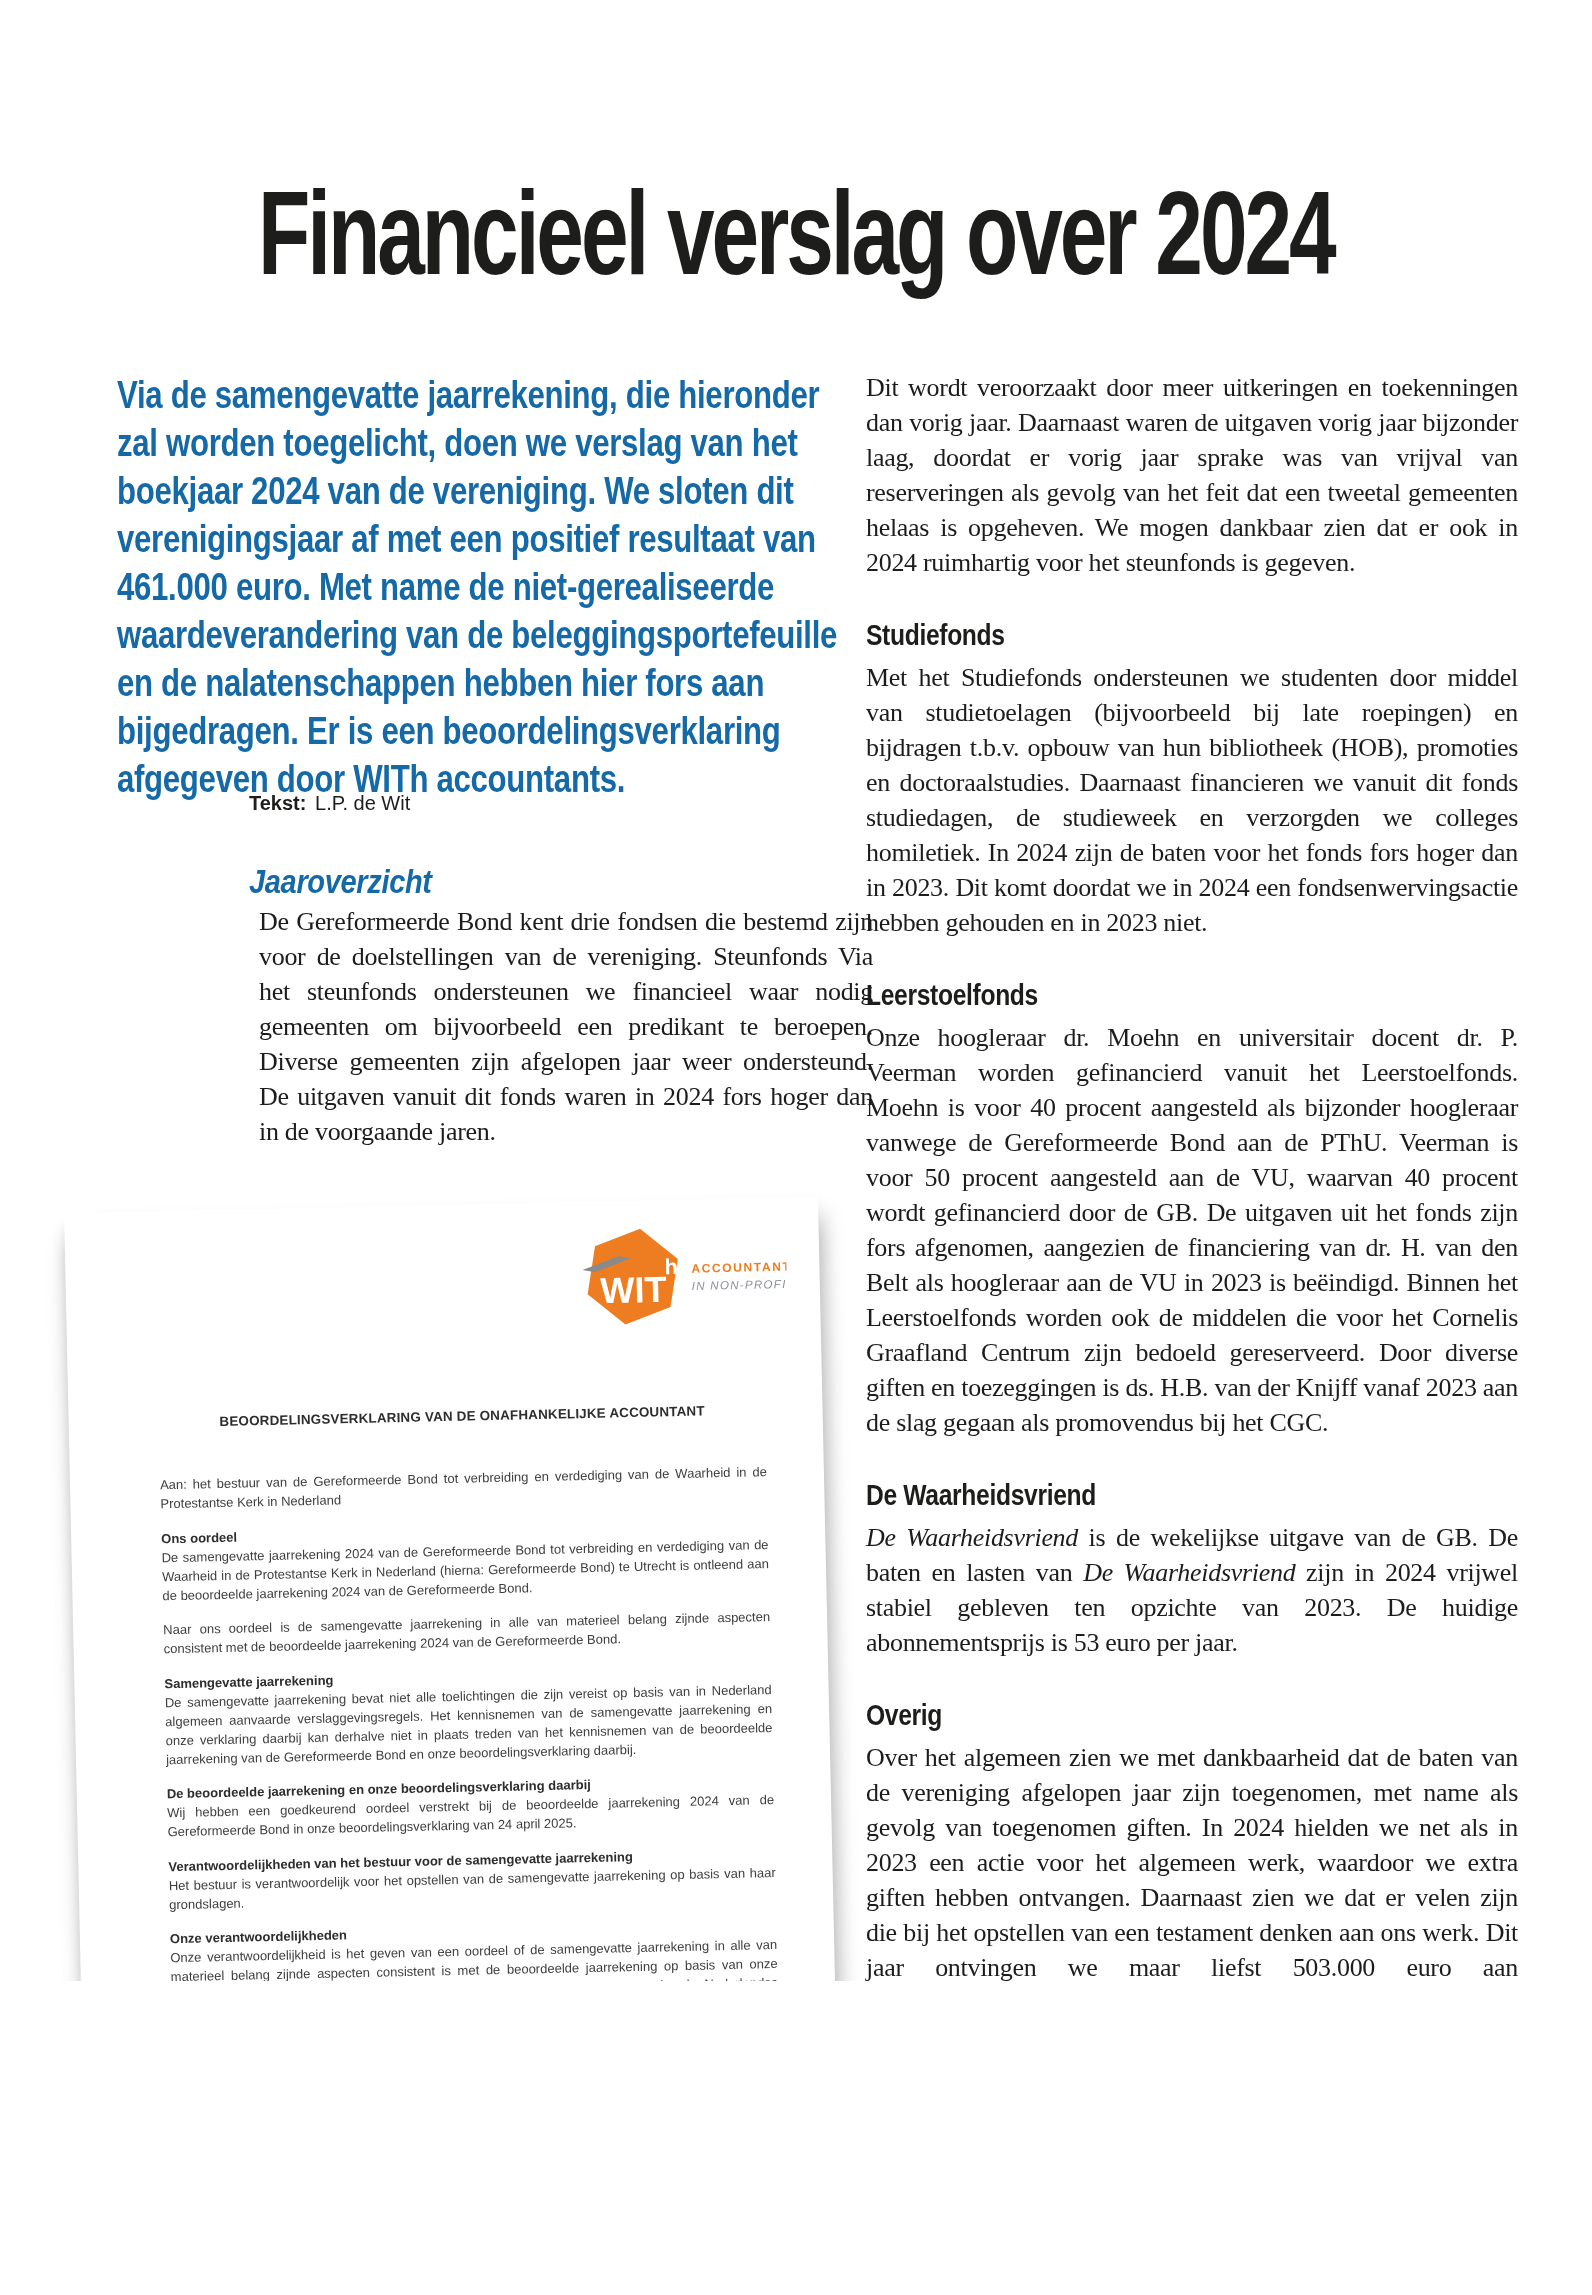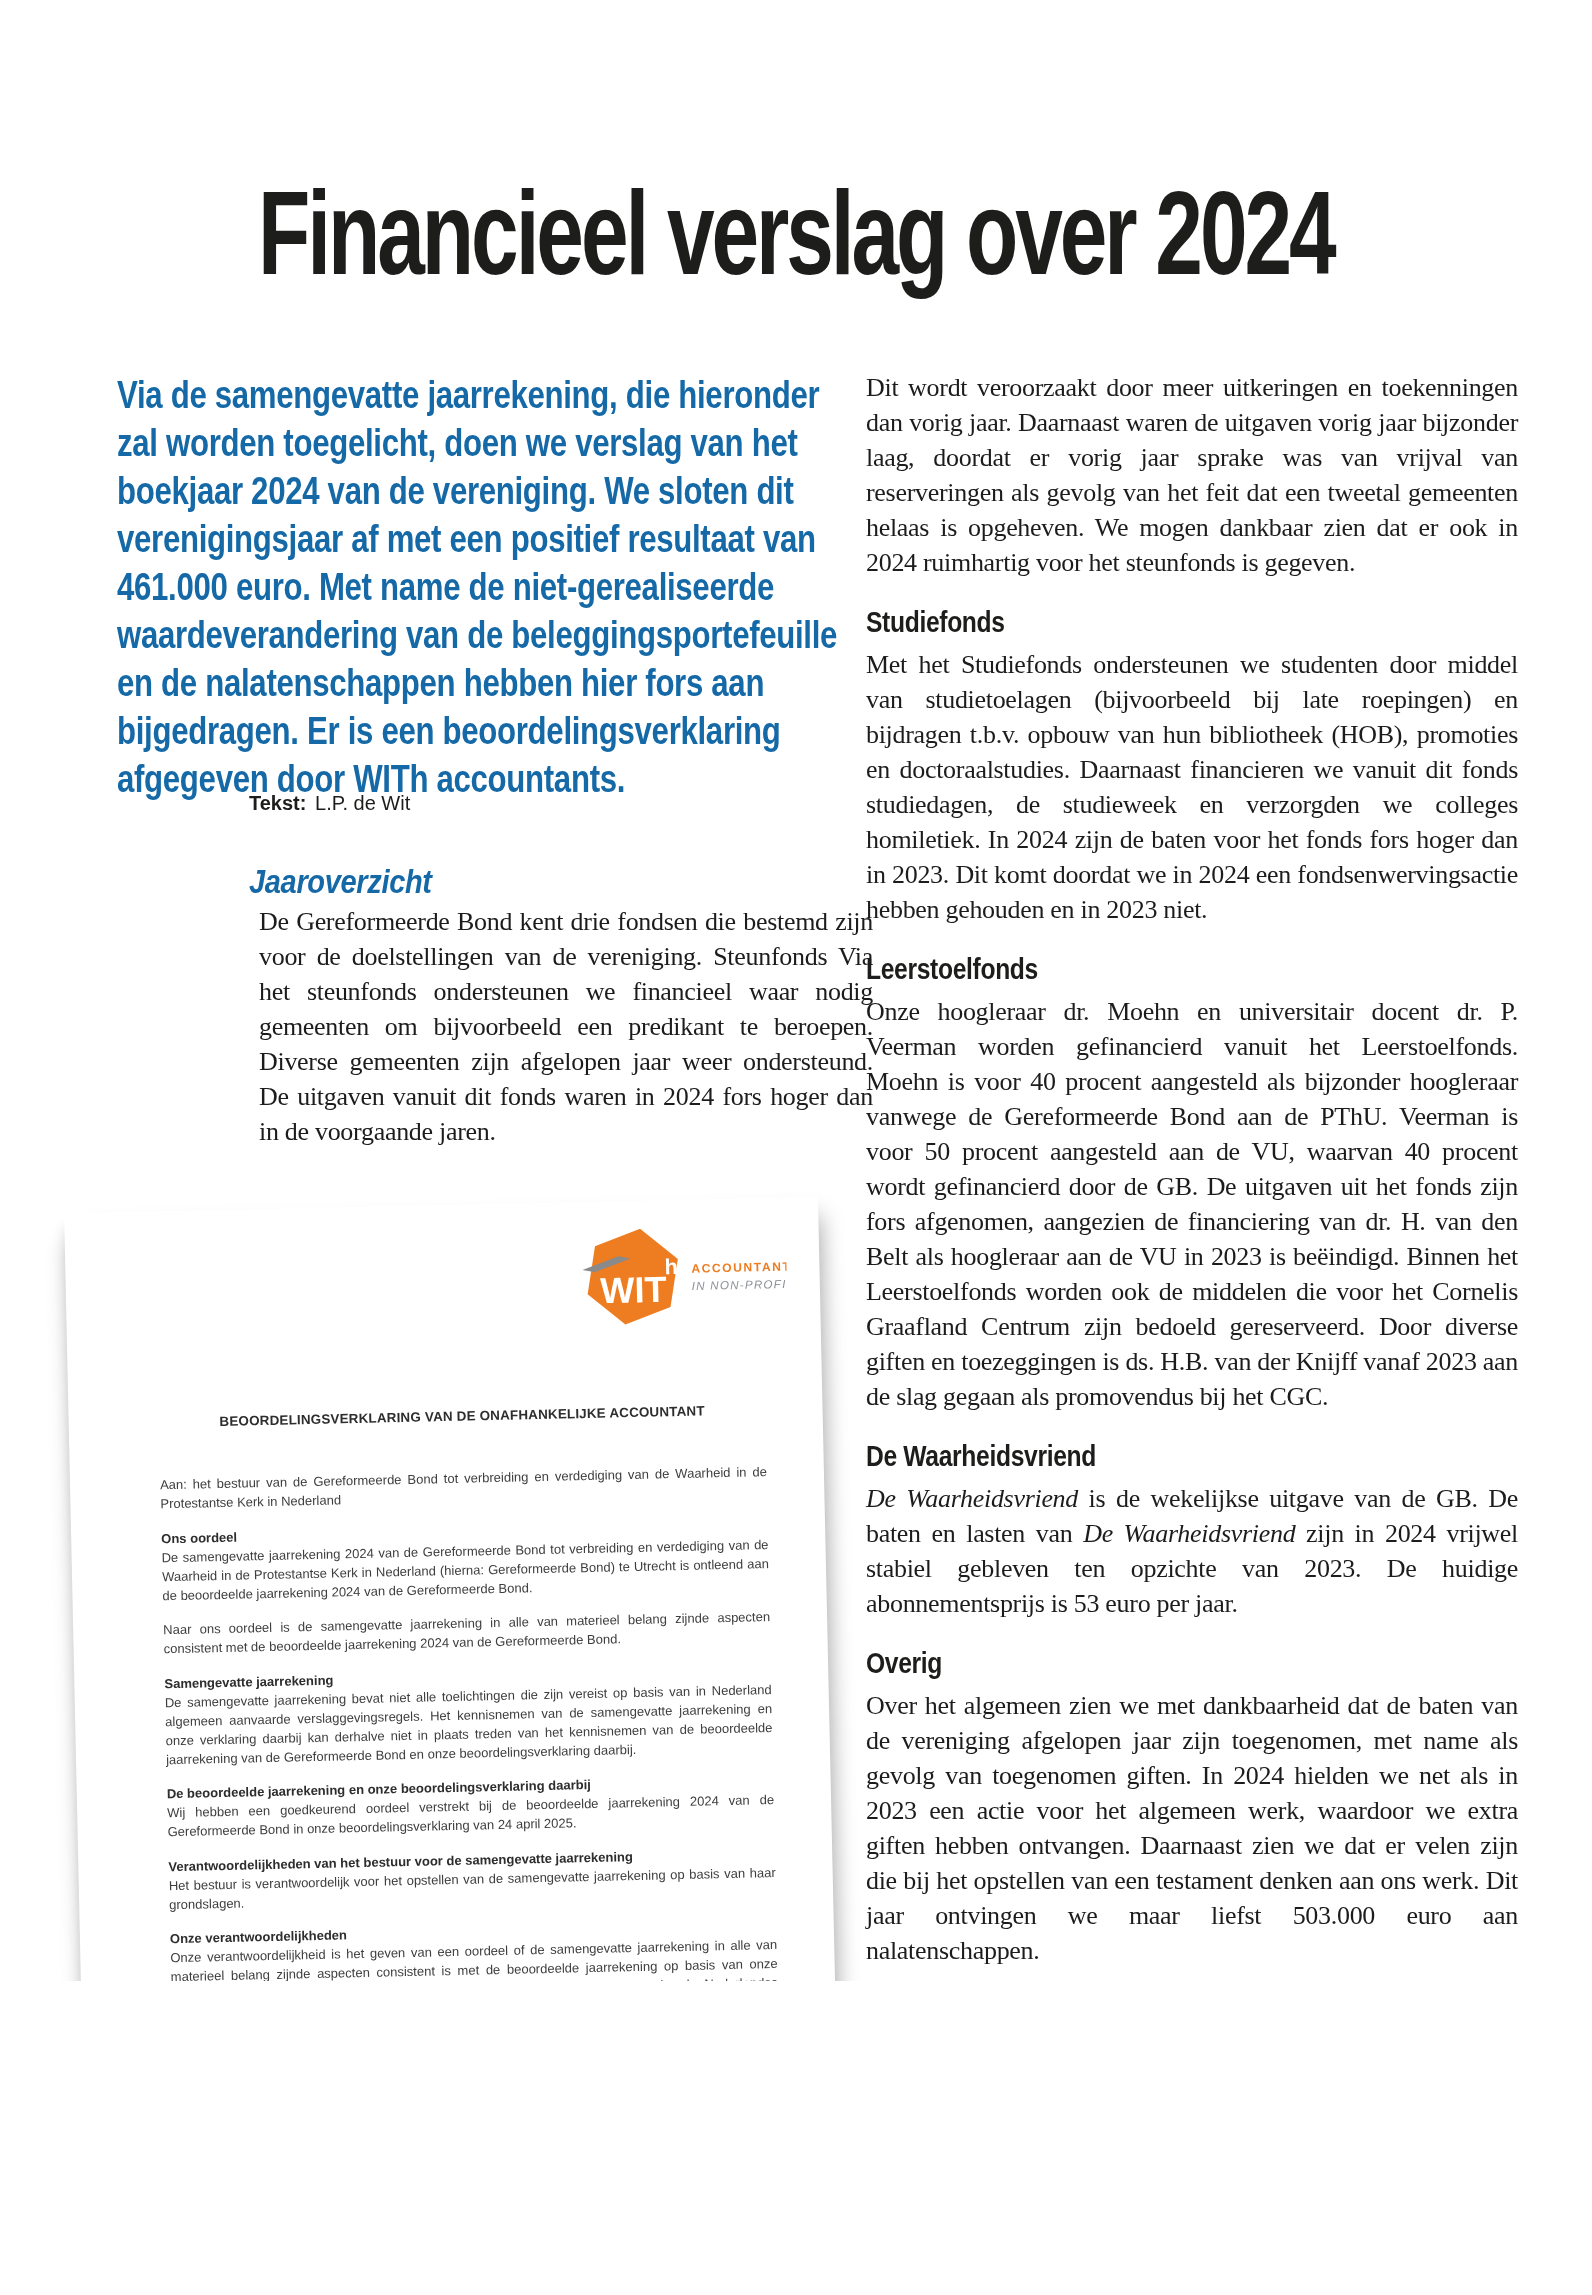--- a/index.html
+++ b/index.html
@@ -29,21 +29,21 @@
   .jaar{
     display:inline-block;transform:scaleX(0.88);transform-origin:left top;
     font-weight:bold;font-style:italic;font-size:33px;color:#1569a7;letter-spacing:-0.4px;
   }
   .serif{font-family:"Liberation Serif",serif;font-size:26px;line-height:35px;
          letter-spacing:-0.3px;color:#1c1c1c;text-align:justify;}
   .left-para{position:absolute;left:259px;top:904px;width:614px;}
   
   .right-col{position:absolute;left:866px;top:370px;width:652px;}
   .right-col p{margin:0 0 0 0;}
-  .sec-head{margin:25px 0 7px 0;line-height:35px;}
+  .sec-head{margin:38px 0 7px 0;line-height:35px;}
   .sec-head span{
     display:inline-block;transform:scaleX(0.85);transform-origin:left bottom;
     font-family:"Liberation Sans",sans-serif;font-weight:bold;font-size:29px;
     letter-spacing:-0.4px;color:#1d1d1b;font-style:normal;white-space:nowrap;
   }
   .it{font-style:italic;}
   
   .letter{
     position:absolute;left:74px;top:1205px;width:754px;height:916px;background:#ffffff;
     transform:rotate(-1.25deg);transform-origin:50% 50%;

